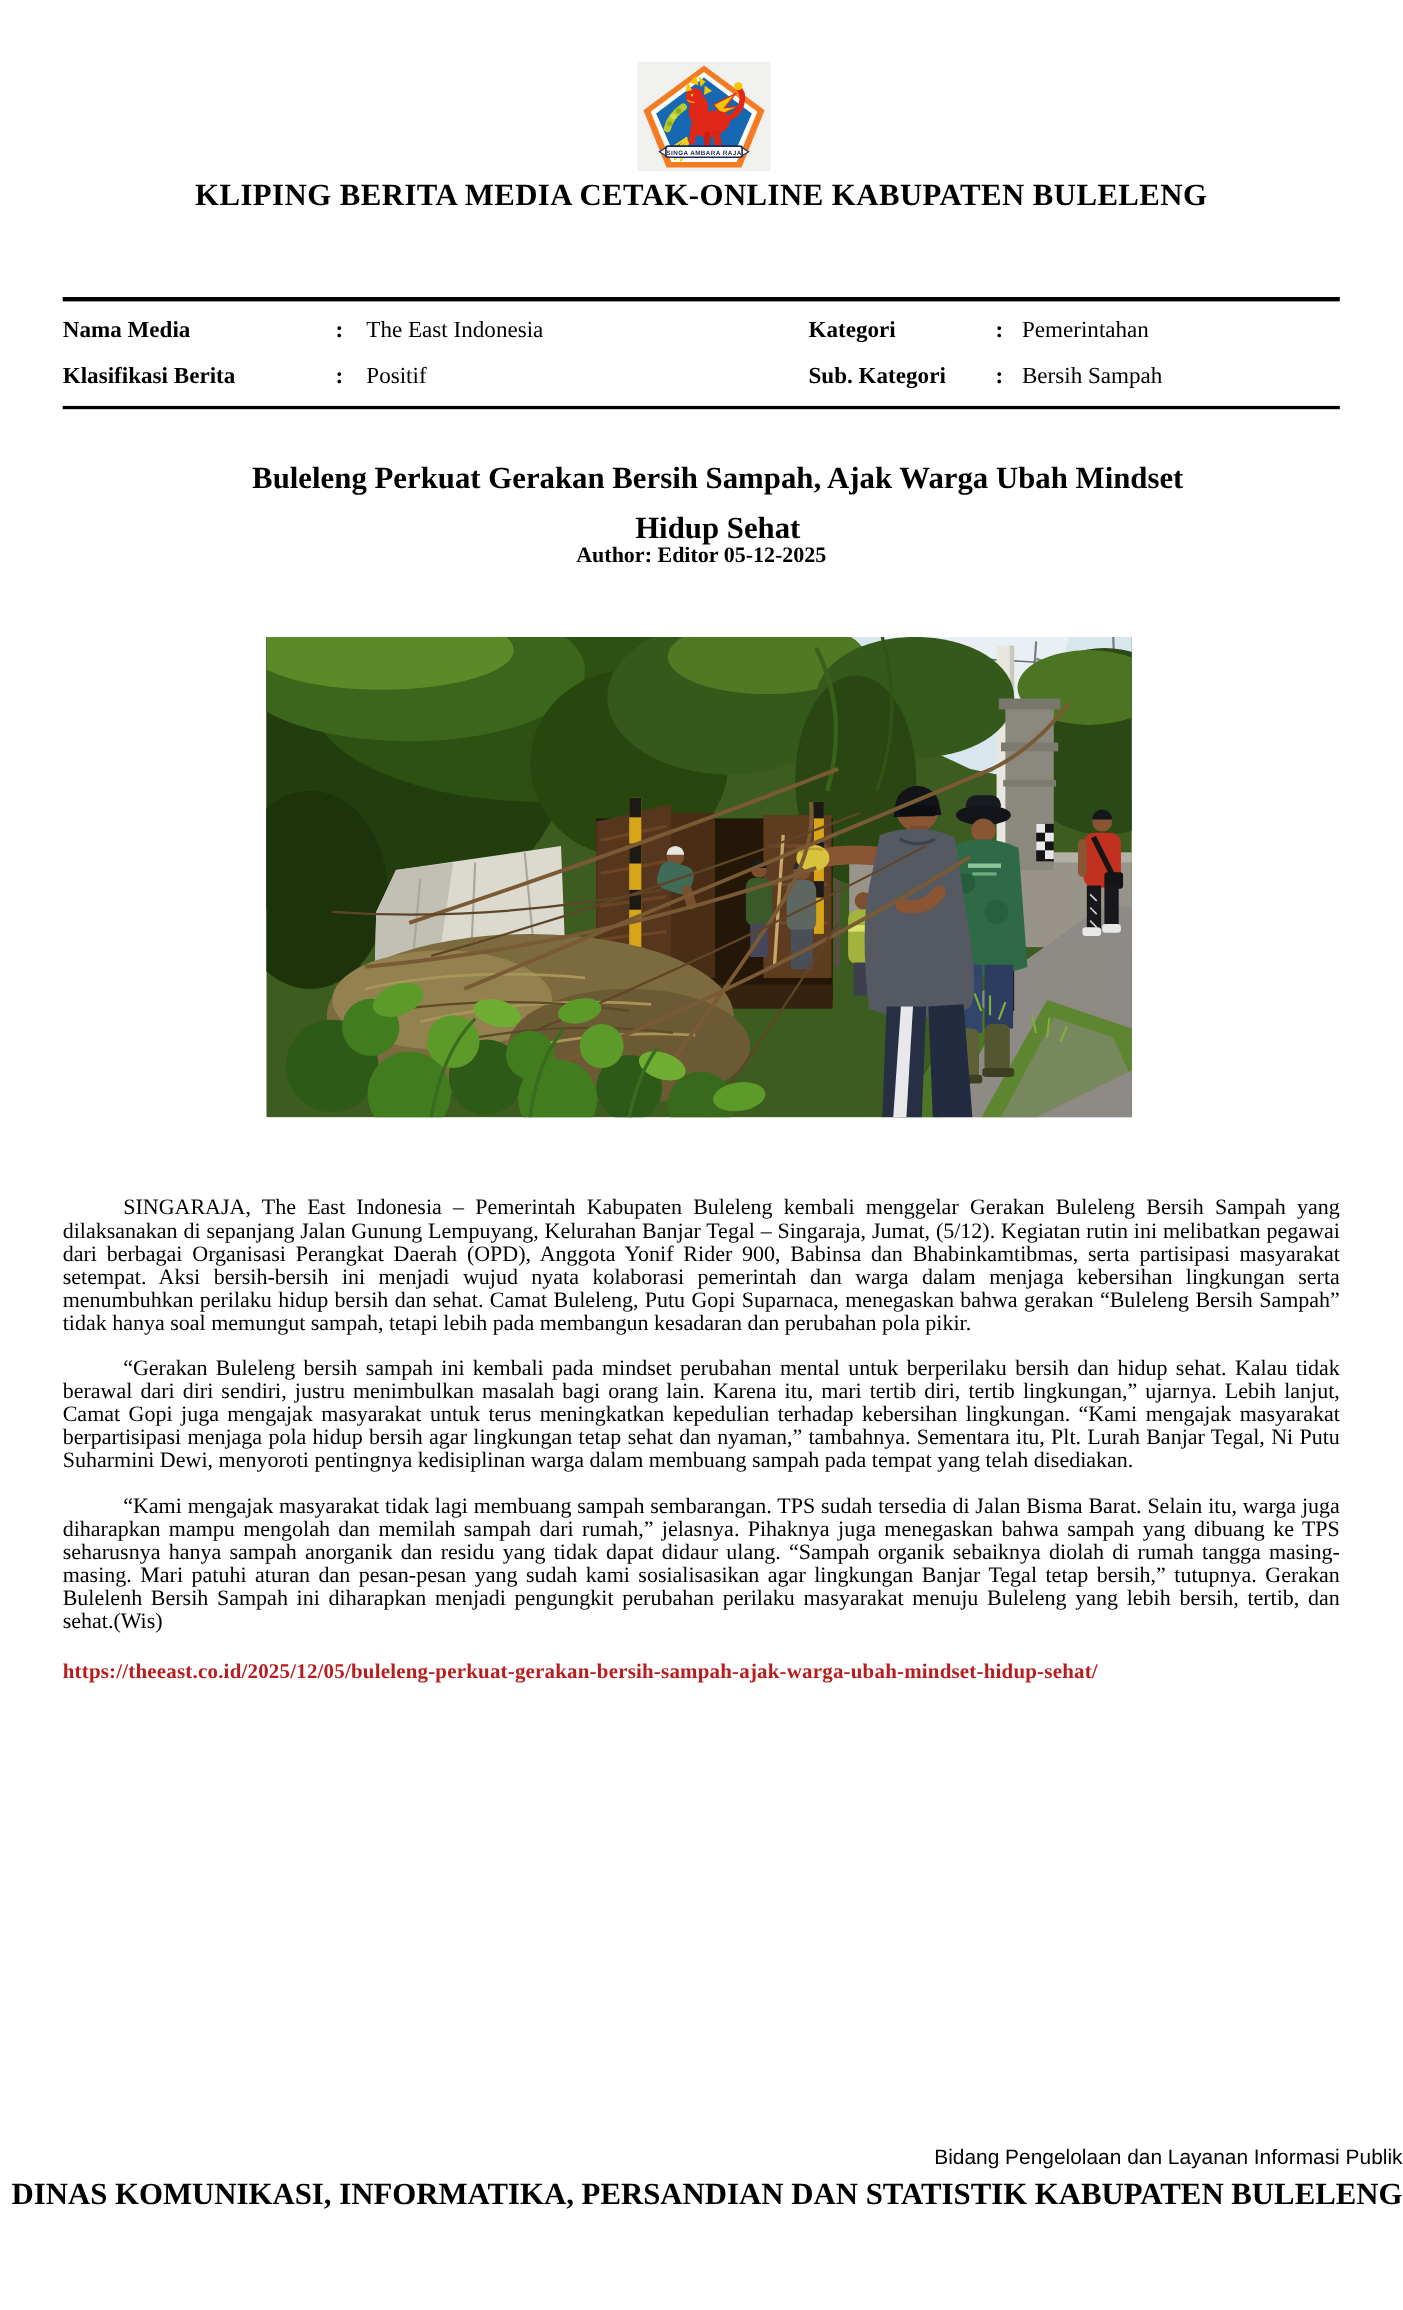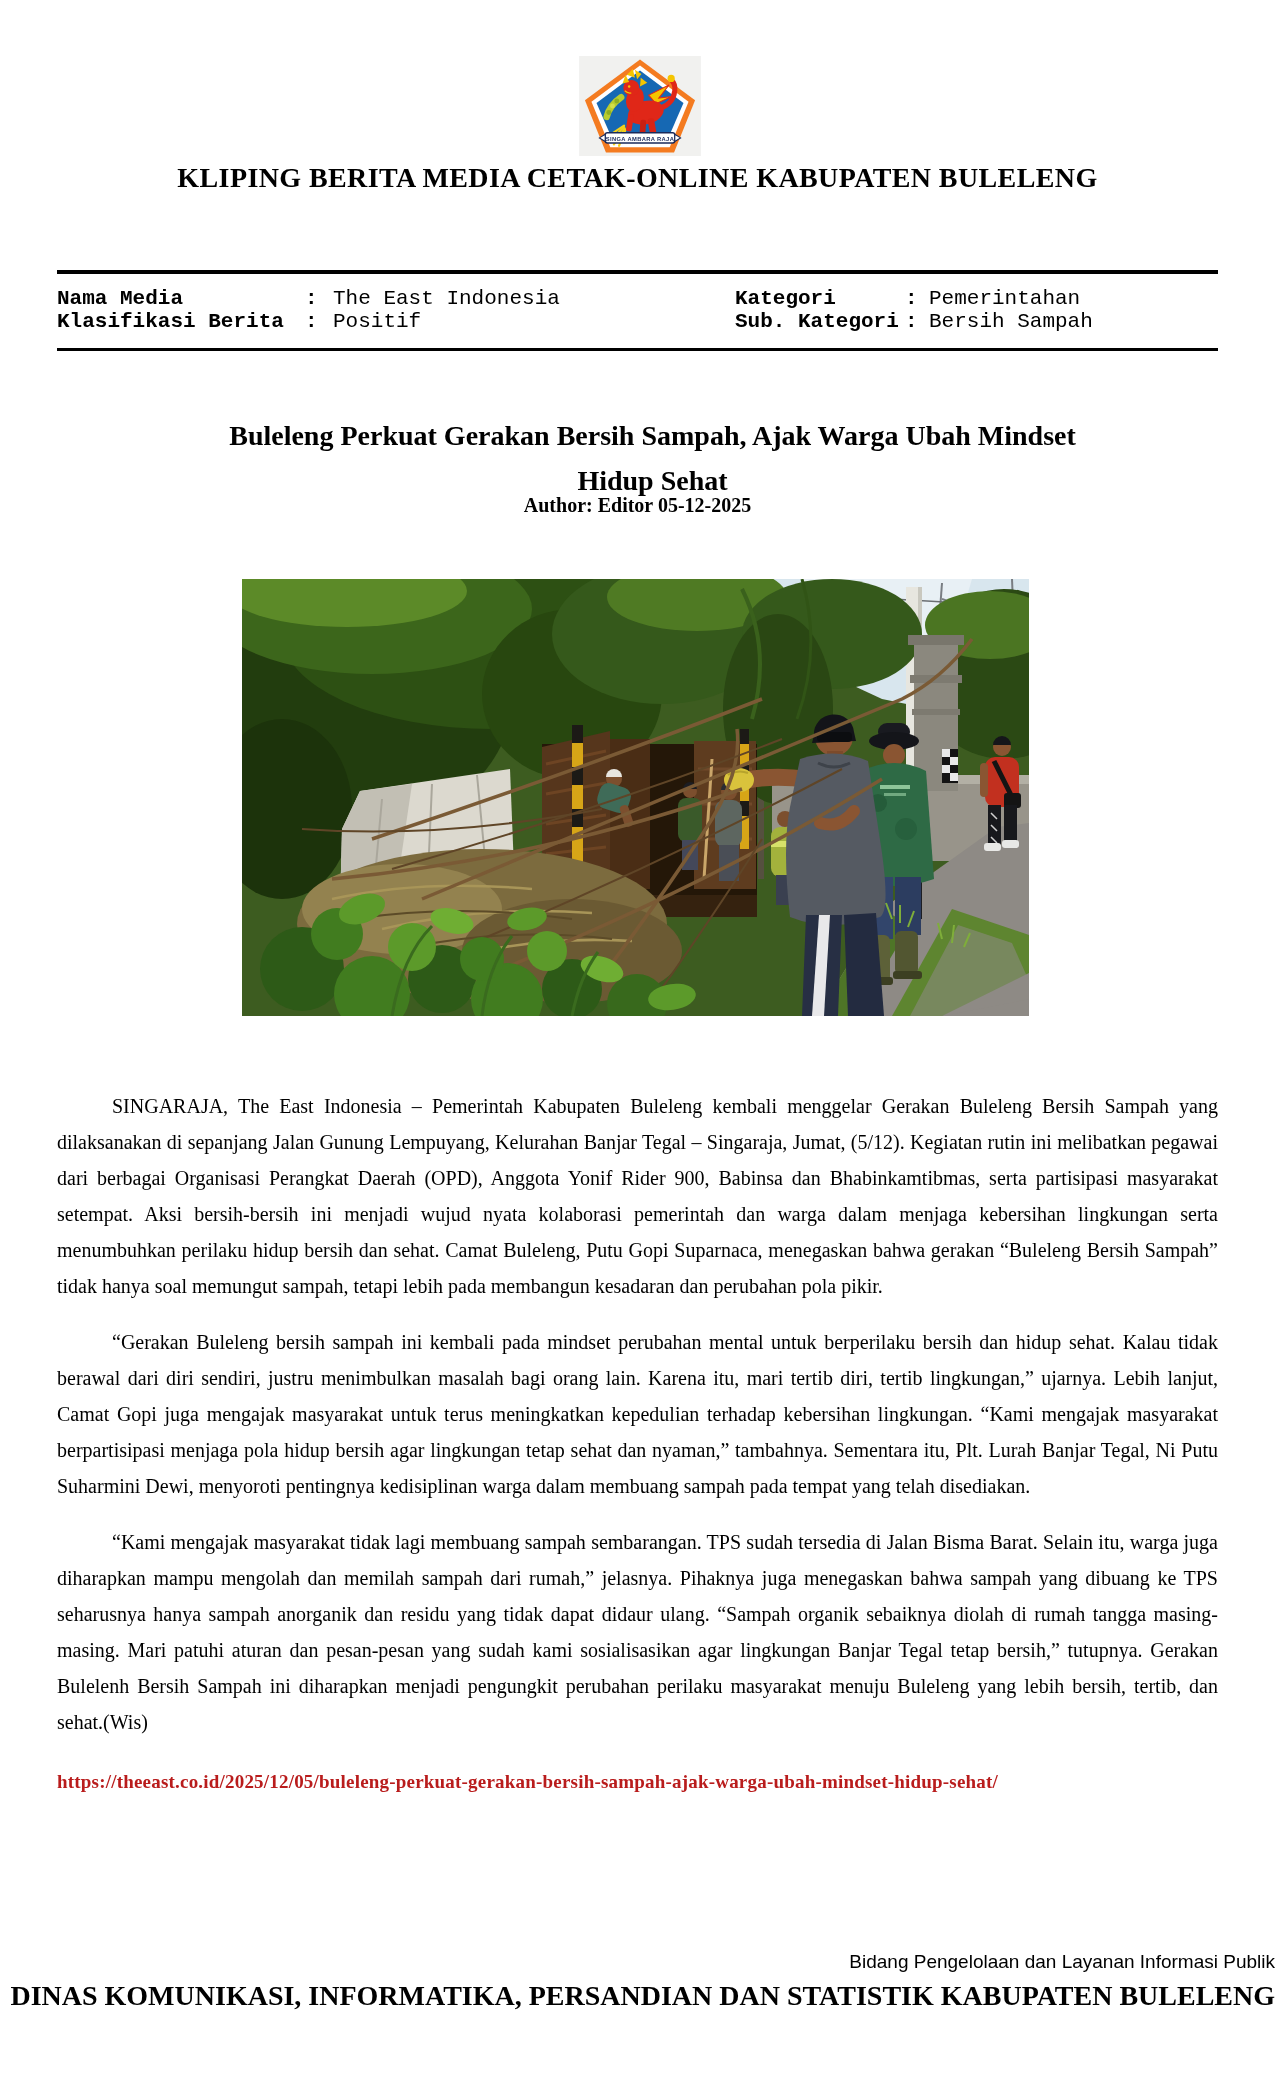--- a/index.html
+++ b/index.html
@@ -14,39 +14,39 @@
     position:absolute;top:162px;left:0;width:100%;text-align:center;
     font-size:28px;font-weight:bold;letter-spacing:.4px;margin:0;
   }
   .meta-block{
     position:absolute;top:270px;left:57px;width:1161px;
     border-top:4px solid #000;border-bottom:3px solid #000;
     padding:13px 0 15px 0;
   }
   .meta-grid{
     display:grid;grid-template-columns:248px 28px 402px 170px 24px auto;
-    font-size:21px;align-items:baseline;font-family:Liberation Mono, monospace;
+    row-gap:17px;font-size:21px;align-items:baseline;
   }
   .meta-label{font-weight:bold;}
   .meta-colon{font-weight:bold;}
   .article-title{
     position:absolute;top:398px;left:72px;width:1131px;text-align:center;
     font-size:28px;font-weight:bold;line-height:45px;margin:15px;
   }
   .author-line{
     position:absolute;top:494px;left:0;width:100%;text-align:center;
     font-size:20px;font-weight:bold;
   }
   .photo-frame{
     position:absolute;top:579px;left:242px;width:787px;height:437px;overflow:hidden;
   }
   .photo-frame svg{display:block;width:100%;height:100%;}
   .body-text{
     position:absolute;top:1088px;left:57px;width:1161px;
-    font-size:20px;line-height:36px;text-align:justify;
+    font-size:20px;line-height:21px;text-align:justify;
   }
   .body-text p{margin:0 0 20px 0;text-indent:55px;}
   .article-url{
     display:block;margin-top:24px;font-weight:bold;font-size:19px;
     color:#b91c1c;text-decoration:none;letter-spacing:.2px;text-indent:0;
   }
   .footer{
     position:absolute;top:1951px;left:0;width:100%;text-align:right;
   }
   .footer-line1{

